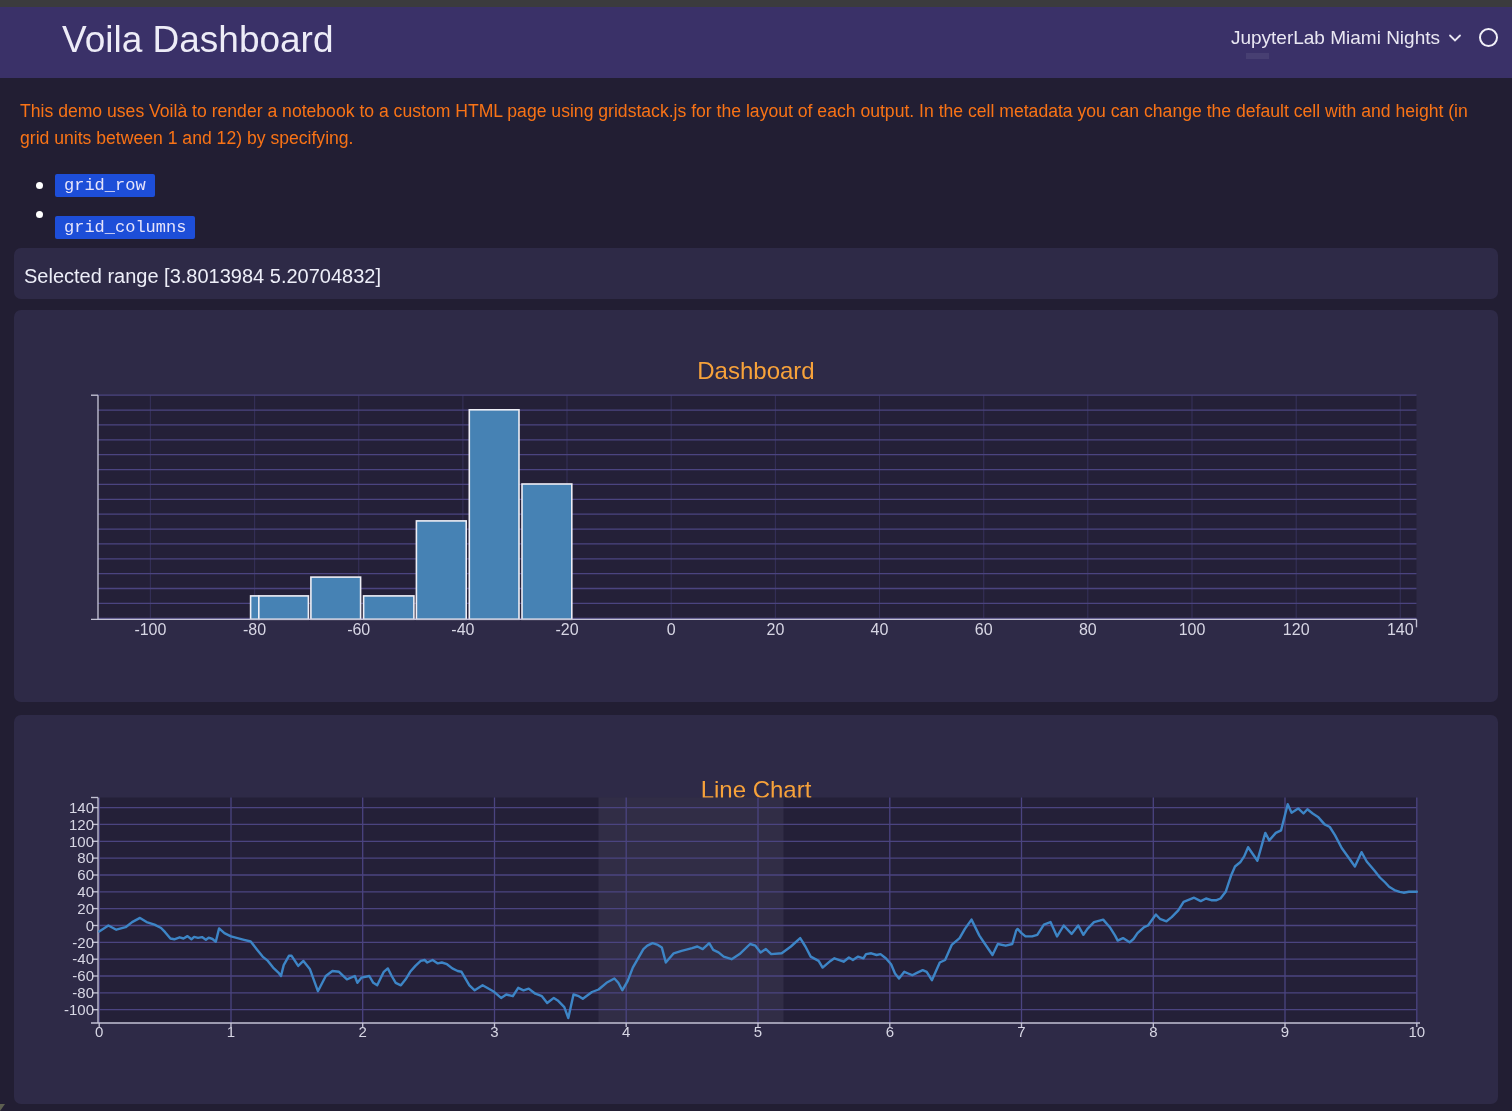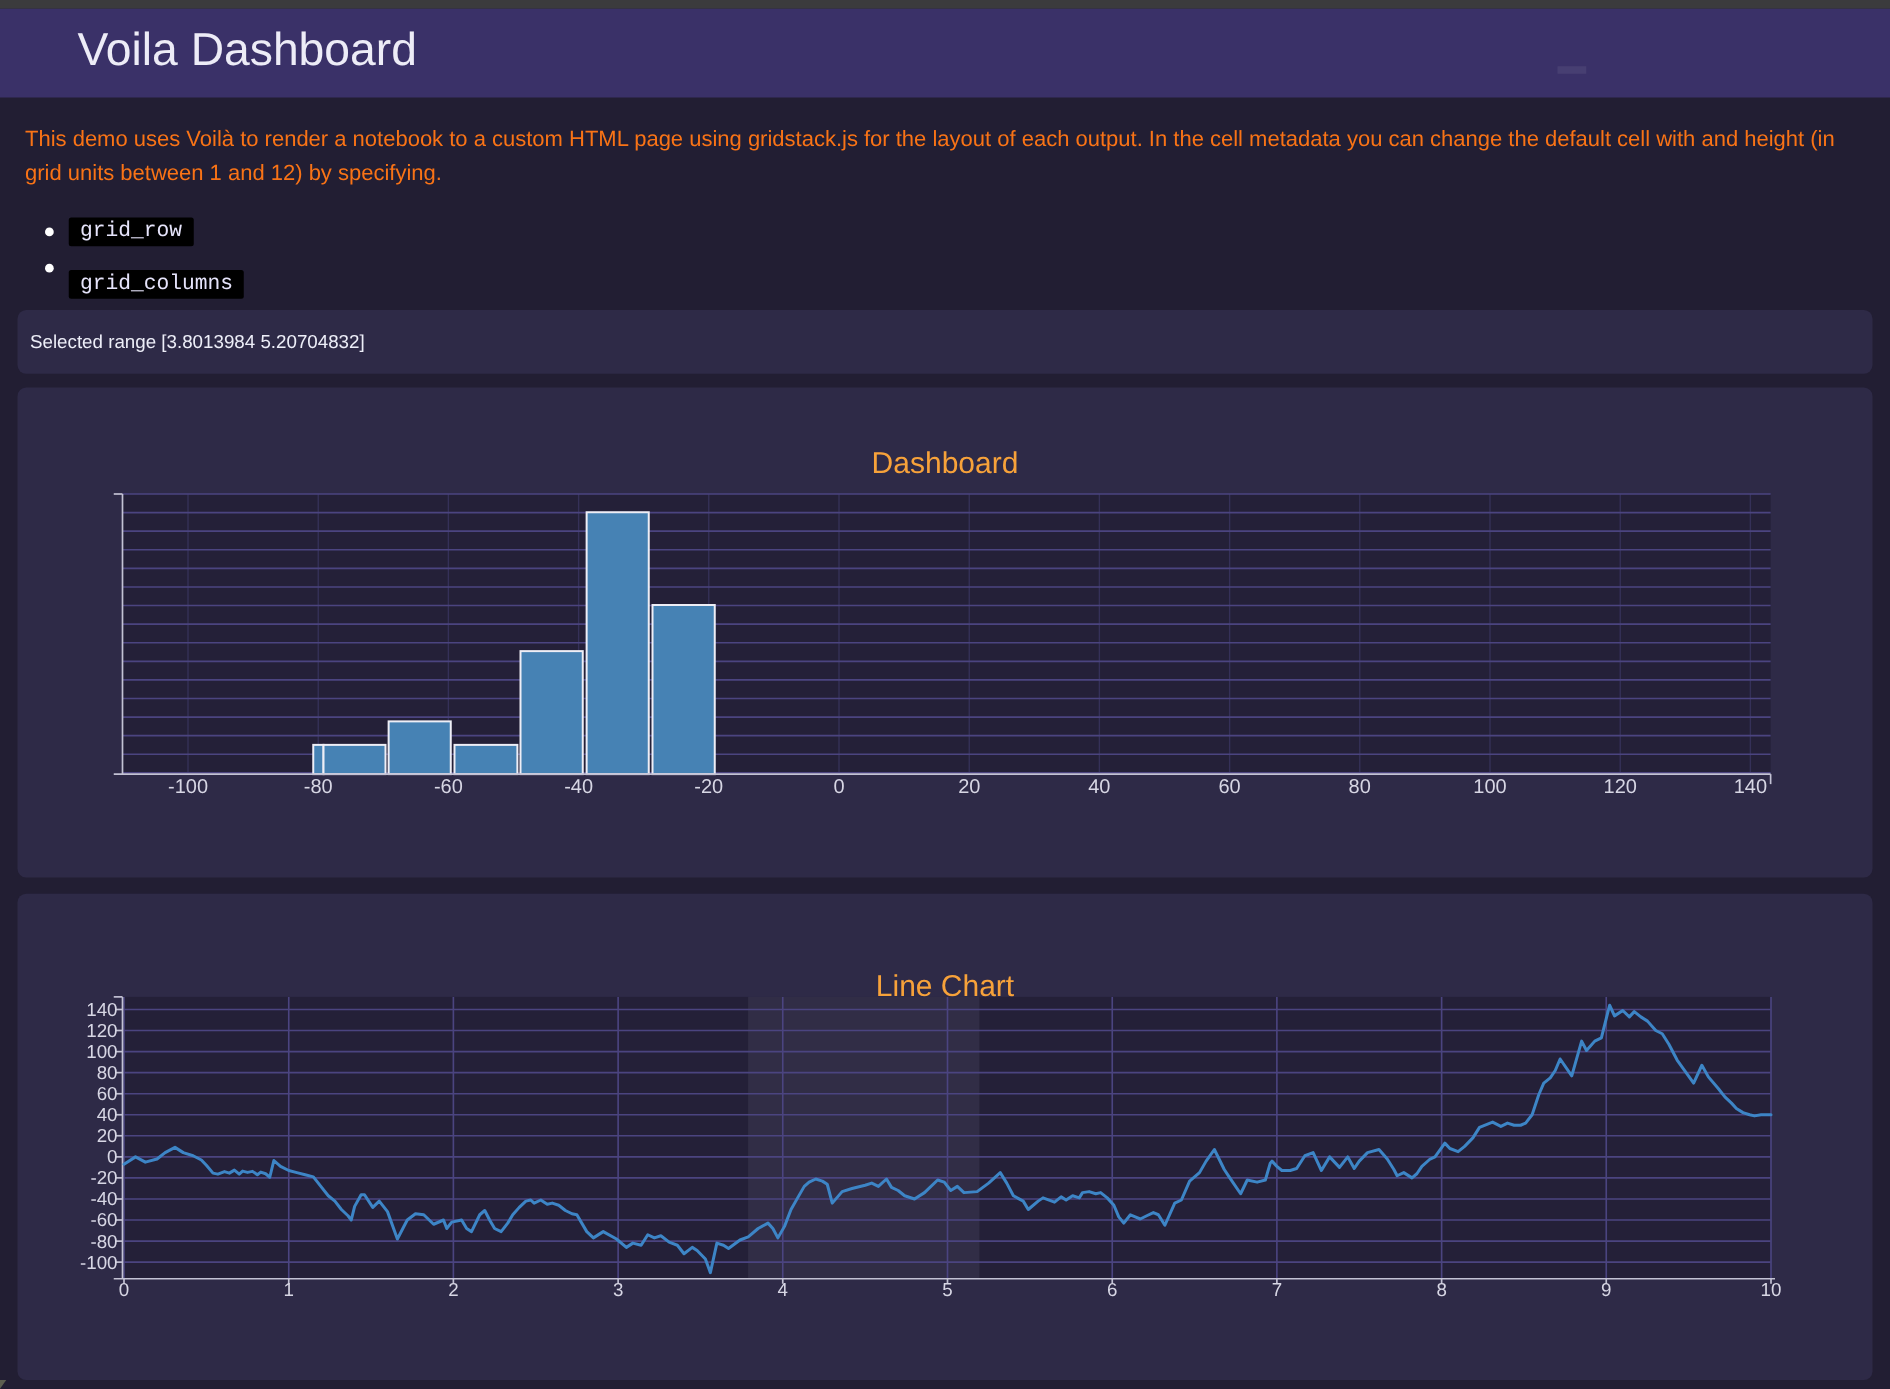--- a/index.html
+++ b/index.html
@@ -6,35 +6,42 @@
 html,body { width:1512px; height:1111px; overflow:hidden;
   background:#221e33; font-family:"Liberation Sans", sans-serif; }
 .topstrip { position:absolute; left:0; top:0; width:1512px; height:7px; background:#3b3b3d; }
 .header { position:absolute; left:0; top:7px; width:1512px; height:71px; background:#3a3168; }
 .title { position:absolute; left:62px; top:12px; font-size:37px; font-weight:300; color:#edecf7; letter-spacing:0px; }
 .hdr-right { position:absolute; right:14px; top:0; height:61px; display:flex; align-items:center; color:#e9e7f2; font-size:19px; }
 .circ { width:19px; height:19px; border:2.2px solid #f2f1f8; border-radius:50%; margin-left:17px; }
 .chev { margin-left:8px; display:inline-block; }
 .para { position:absolute; left:20px; top:98px; width:1490px; font-size:17.6px; line-height:26.5px; color:#f97316; }
 .bullet { position:absolute; width:7px; height:7px; border-radius:50%; background:#ffffff; left:36px; }
-.chip { position:absolute; left:55px; height:23px; background:#000000; color:#e6e4fb;
+.chip { position:absolute; left:55px; height:23px; background:#1d4ed8; color:#e6e4fb;
   font-family:"Liberation Mono", monospace; font-size:17px; line-height:23px; padding:0 9px; border-radius:2px; }
 .panel { position:absolute; left:14px; width:1484px; background:#2e2a47; border-radius:7px; }
-.selrange { position:absolute; left:10px; top:17px; font-size:15px; color:#edeef8; }
+.selrange { position:absolute; left:10px; top:17px; font-size:20px; color:#edeef8; }
 .ctitle { position:absolute; left:14px; width:1484px; text-align:center; font-size:24px; color:#f7a23a; }
 .cursor { position:absolute; left:0; top:1104px; width:0; height:0;
   border-left:5px solid #5d5f50; border-top:0 solid transparent; border-bottom:7px solid transparent; }
 svg.overlay { position:absolute; left:0; top:0; }
 </style>
 </head>
 <body>
 <div class="topstrip"></div>
 <div class="header">
   <div class="title">Voila Dashboard</div>
   <div style="position:absolute; left:1246px; top:46px; width:23px; height:6px; background:rgba(255,255,255,0.07);"></div>
+  <div class="hdr-right">
+    <span>JupyterLab Miami Nights</span>
+    <svg class="chev" width="14" height="10" viewBox="0 0 14 10">
+        <path d="M2 2.5 L7 7.5 L12 2.5" stroke="#e9e7f2" stroke-width="1.8" fill="none" stroke-linecap="round"></path>
+      </svg>
+    <div class="circ"></div>
+  </div>
 </div>
 <div class="para">This demo uses Voilà to render a notebook to a custom HTML page using gridstack.js for the layout of each output. In the cell metadata you can change the default cell with and height (in<br>grid units between 1 and 12) by specifying.</div>
 <div class="bullet" style="top:182px"></div>
 <div class="bullet" style="top:211px"></div>
 <div class="chip" style="top:174px">grid_row</div>
 <div class="chip" style="top:216px">grid_columns</div>
 <div class="panel" style="top:248px; height:51px;">
     <div class="selrange">Selected range [3.8013984 5.20704832]</div>
   </div>
 <div class="panel" style="top:310px; height:392px;"></div>

